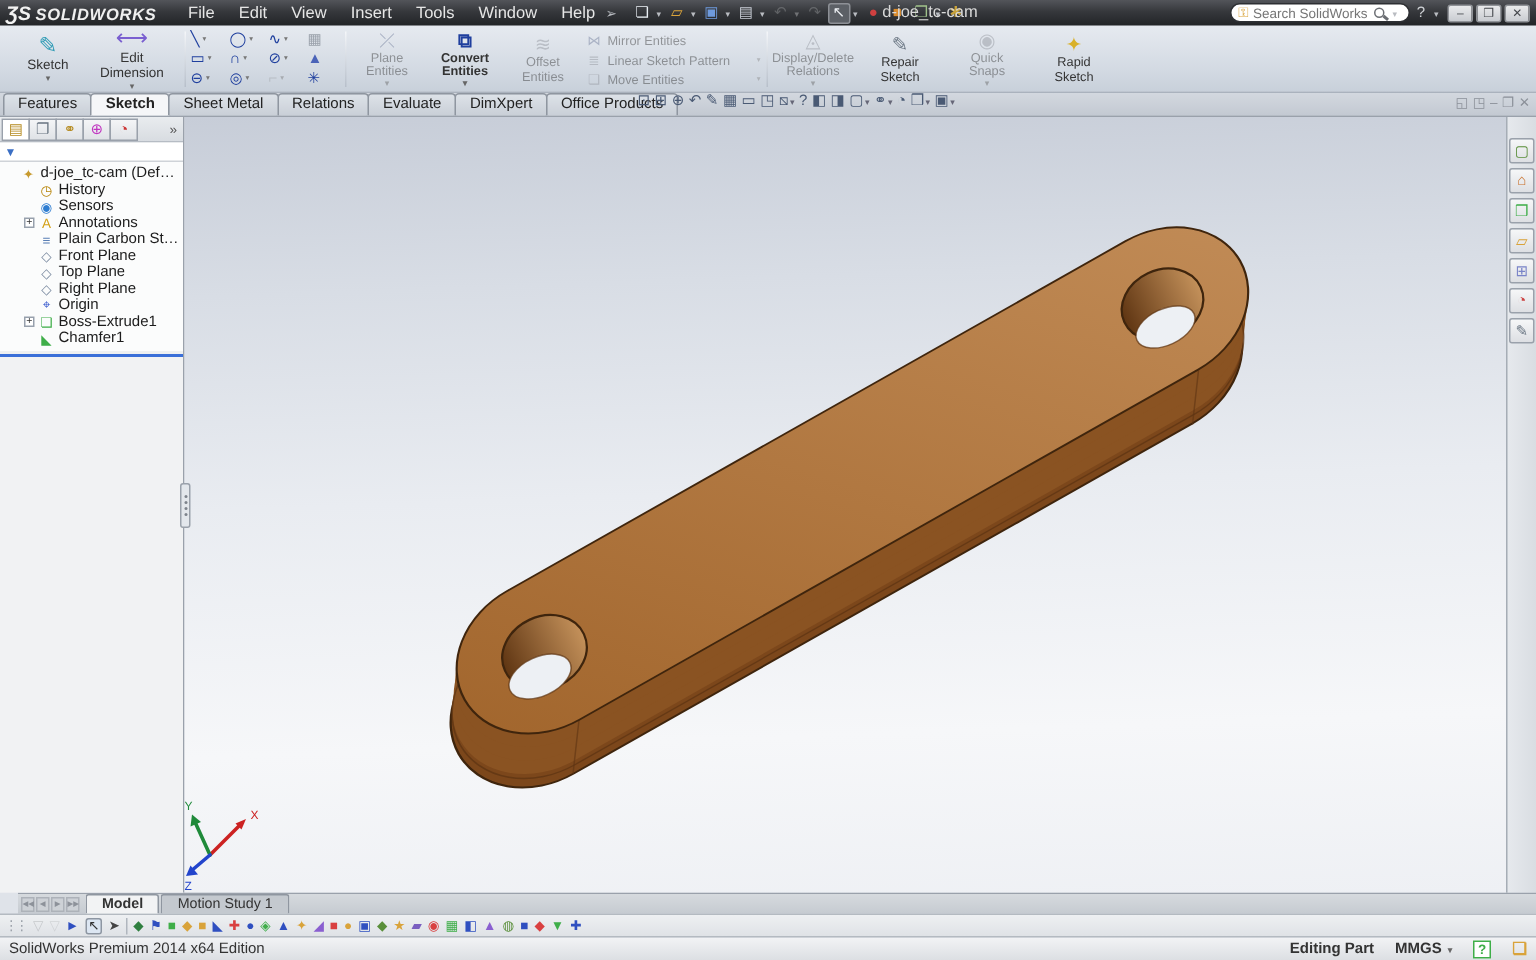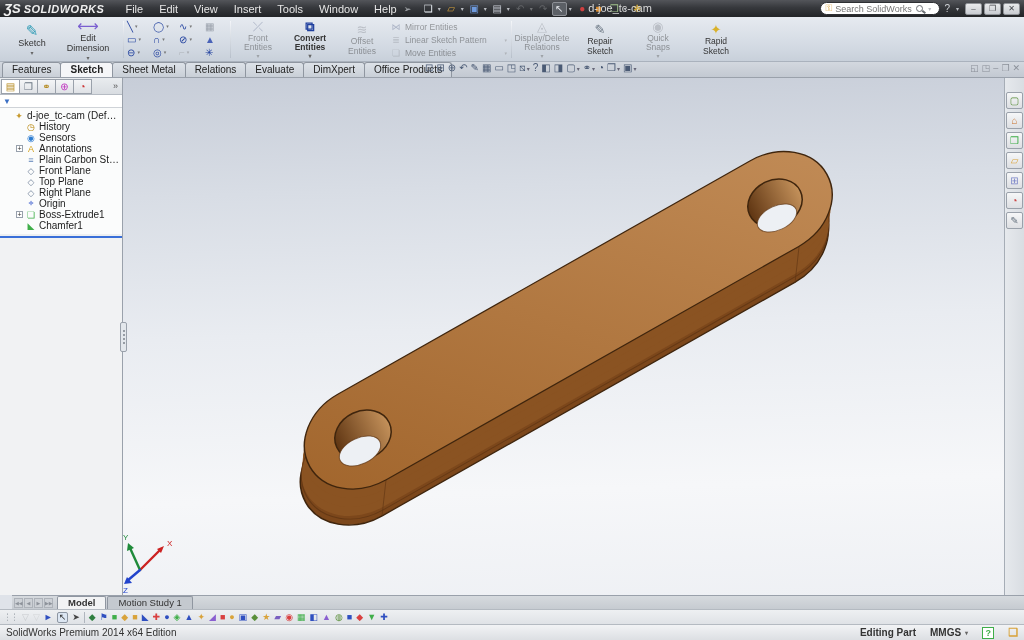--- a/index.html
+++ b/index.html
@@ -280,21 +280,21 @@
       <span class="ent">
         <span style="color: rgb(31, 63, 158);">✳</span>
 
       </span>
     </div>
   <div class="rsep"></div>
   <div class="stackcol">
 
   <div class="stackbtn disabled">
         <span class="bico" style="color: rgb(90, 120, 200);">⤫</span>
-        <span>Front</span>
+        <span>Plane</span>
         <span>Entities</span>
         <span class="bcaret">▾</span>
       </div>
       <div class="stackbtn" style="font-weight: bold;">
         <span class="bico" style="color: rgb(31, 63, 158);">⧉</span>
         <span>Convert</span>
         <span>Entities</span>
         <span class="bcaret">▾</span>
       </div>
       <div class="stackbtn disabled">

